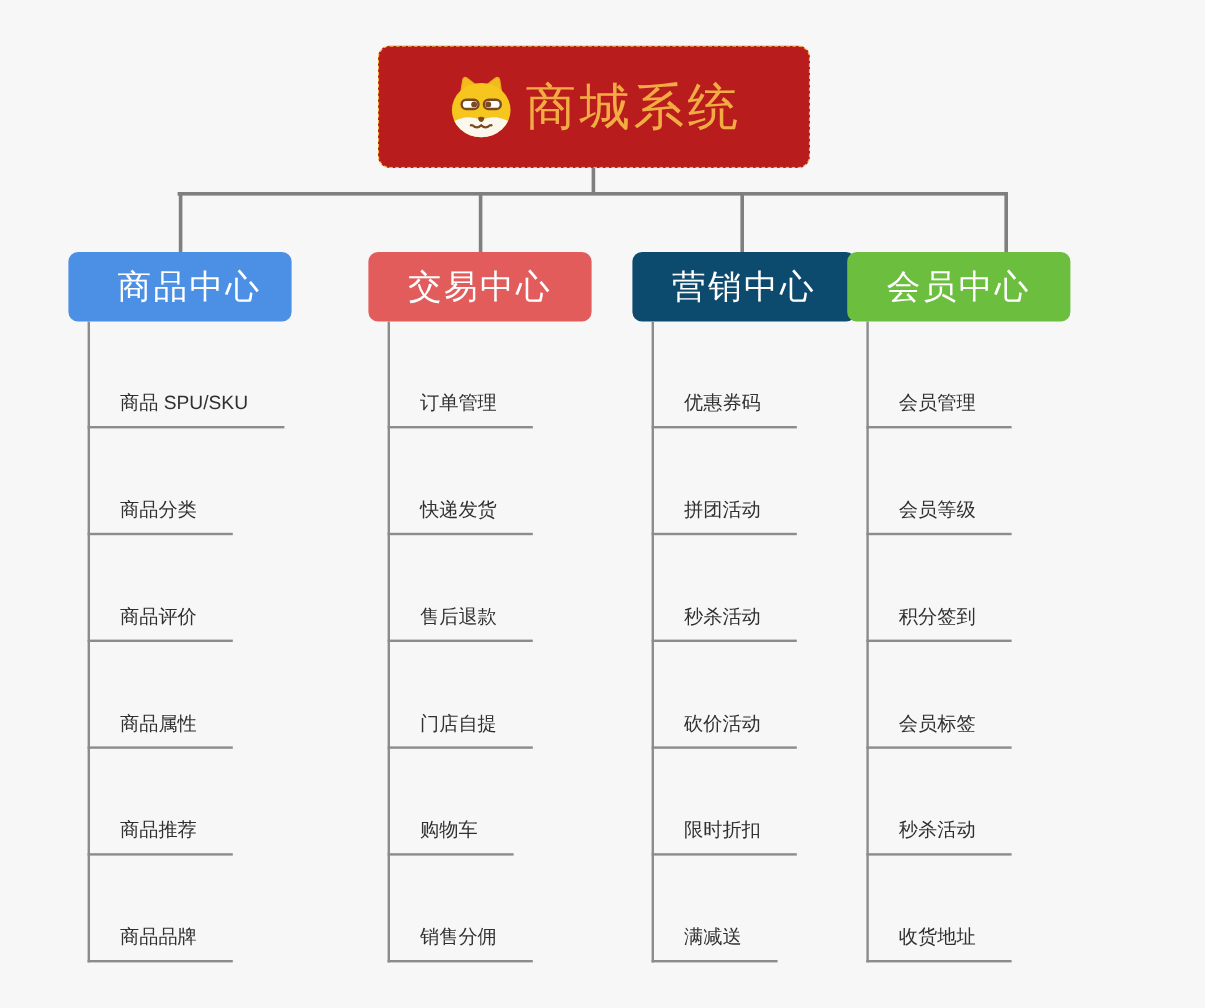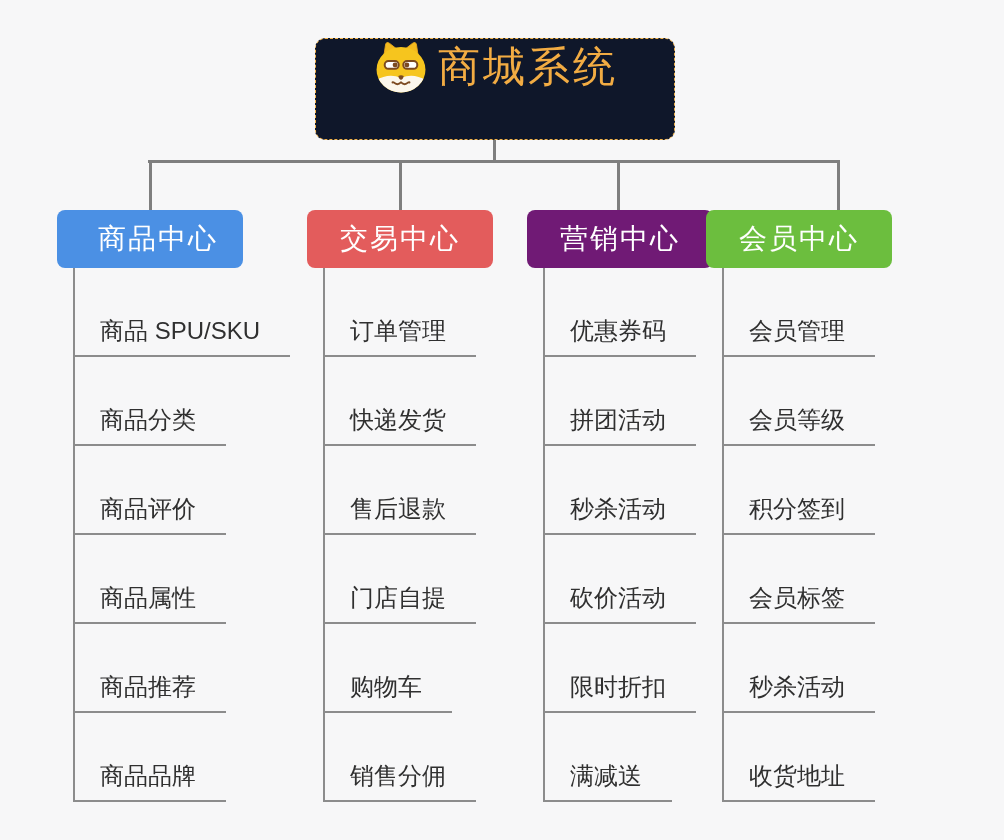--- a/index.html
+++ b/index.html
@@ -14,24 +14,25 @@
     width: 1004px;
     height: 840px;
     background: #f7f7f8;
   }
 
   
   .root-node {
     position: absolute;
     left: 315px; top: 38px;
     width: 360px; height: 102px;
-    background: #0f172a;
+    background: #b91c1c;
     border: 1px dashed #f2b44c;
     border-radius: 10px;
     display: flex;
+    align-items: center;
     justify-content: center;
     gap: 8px;
   }
   .root-title {
     font-size: 42px;
     letter-spacing: 3px;
     color: #f2ac43;
     white-space: nowrap;
   }
   .doge { width: 58px; height: 56px; flex: 0 0 auto; }
@@ -80,21 +81,21 @@
   .leaf-row {
     height: 89px;
     display: flex;
     align-items: flex-end;
   }
   .leaf-label {
     display: inline-block;
     margin-left: 16px;
     padding: 0 30px 8px 27px;
     border-bottom: 2px solid #8c8c8c;
-    font-size: 24px;
+    font-size: 16px;
     color: #303030;
     white-space: nowrap;
     cursor: default;
   }
 </style>
 </head>
 <body>
 
 <div class="canvas">
 
@@ -170,21 +171,21 @@
       <div class="leaf-row">
           <span class="leaf-label">购物车</span>
         </div>
       <div class="leaf-row">
           <span class="leaf-label">销售分佣</span>
         </div>
     </div>
   </div>
 
   <div class="branch b2">
-    <div class="branch-header" style="background-color: #701a75;">营销中心</div>
+    <div class="branch-header" style="background-color: #0c4a6e;">营销中心</div>
     <div class="leaves">
       <div class="leaf-row">
           <span class="leaf-label">优惠券码</span>
         </div>
       <div class="leaf-row">
           <span class="leaf-label">拼团活动</span>
         </div>
       <div class="leaf-row">
           <span class="leaf-label">秒杀活动</span>
         </div>

